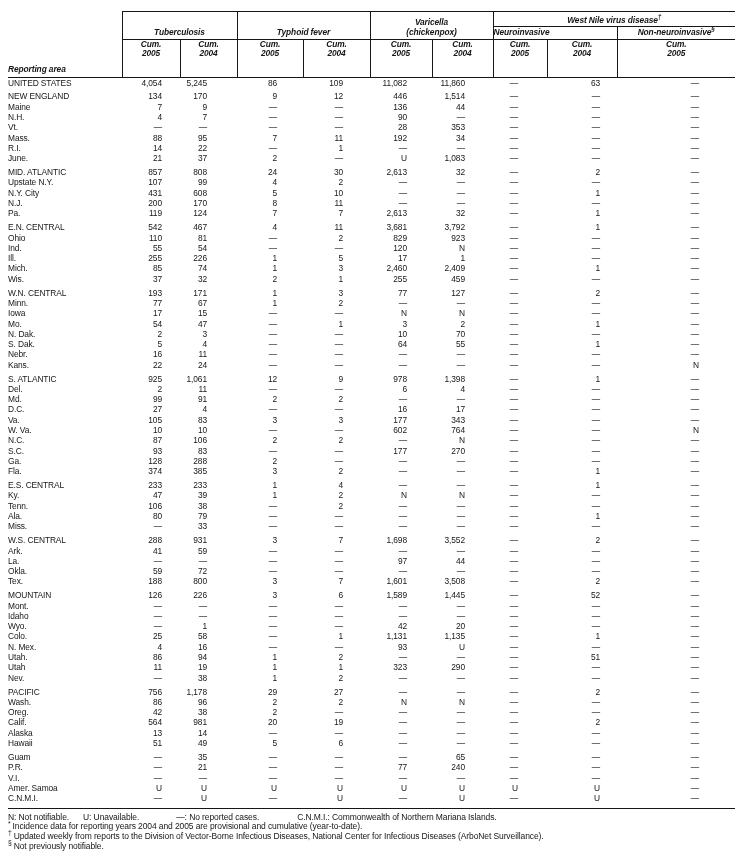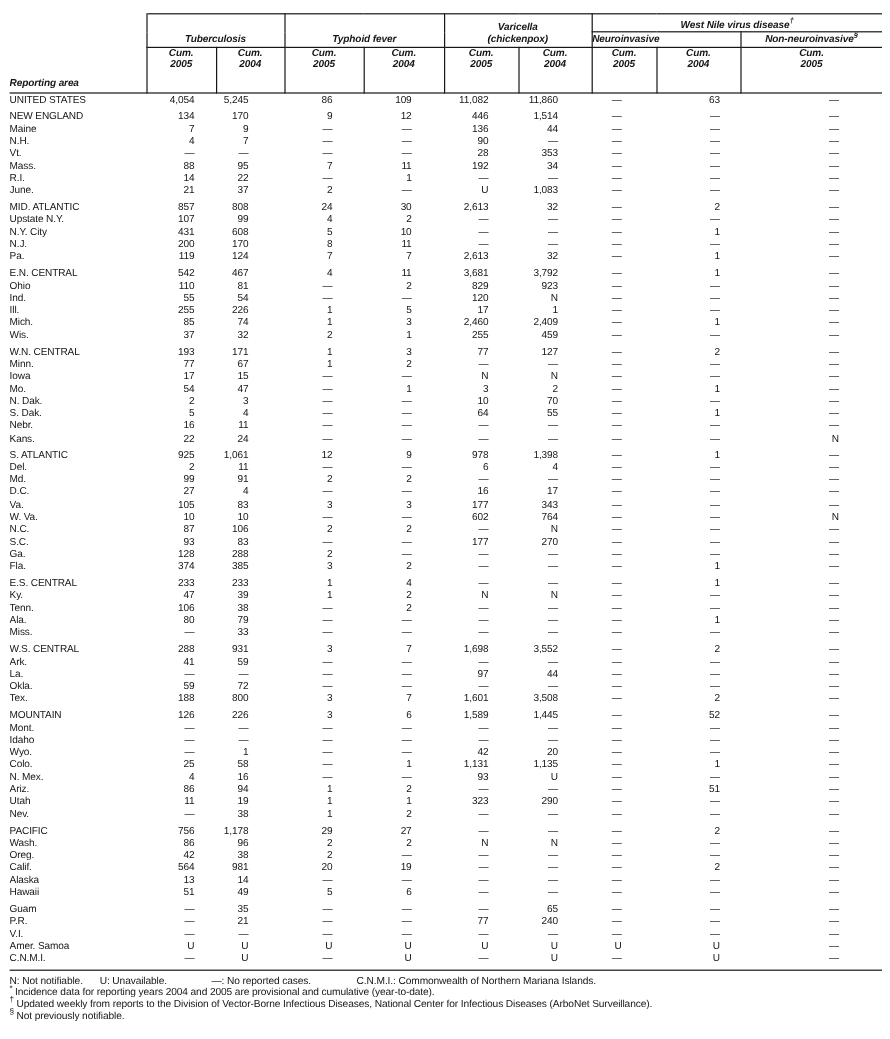--- a/index.html
+++ b/index.html
@@ -764,21 +764,21 @@
           <td class="v c1">16</td>
           <td class="v c2">—</td>
           <td class="v c3">—</td>
           <td class="v c4">93</td>
           <td class="v c5">U</td>
           <td class="v c6">—</td>
           <td class="v c7">—</td>
           <td class="v c8">—</td>
         </tr>
         <tr>
-          <td class="a">Ariz.</td>
+          <td class="a">Utah.</td>
           <td class="v c0">86</td>
           <td class="v c1">94</td>
           <td class="v c2">1</td>
           <td class="v c3">2</td>
           <td class="v c4">—</td>
           <td class="v c5">—</td>
           <td class="v c6">—</td>
           <td class="v c7">51</td>
           <td class="v c8">—</td>
         </tr>

